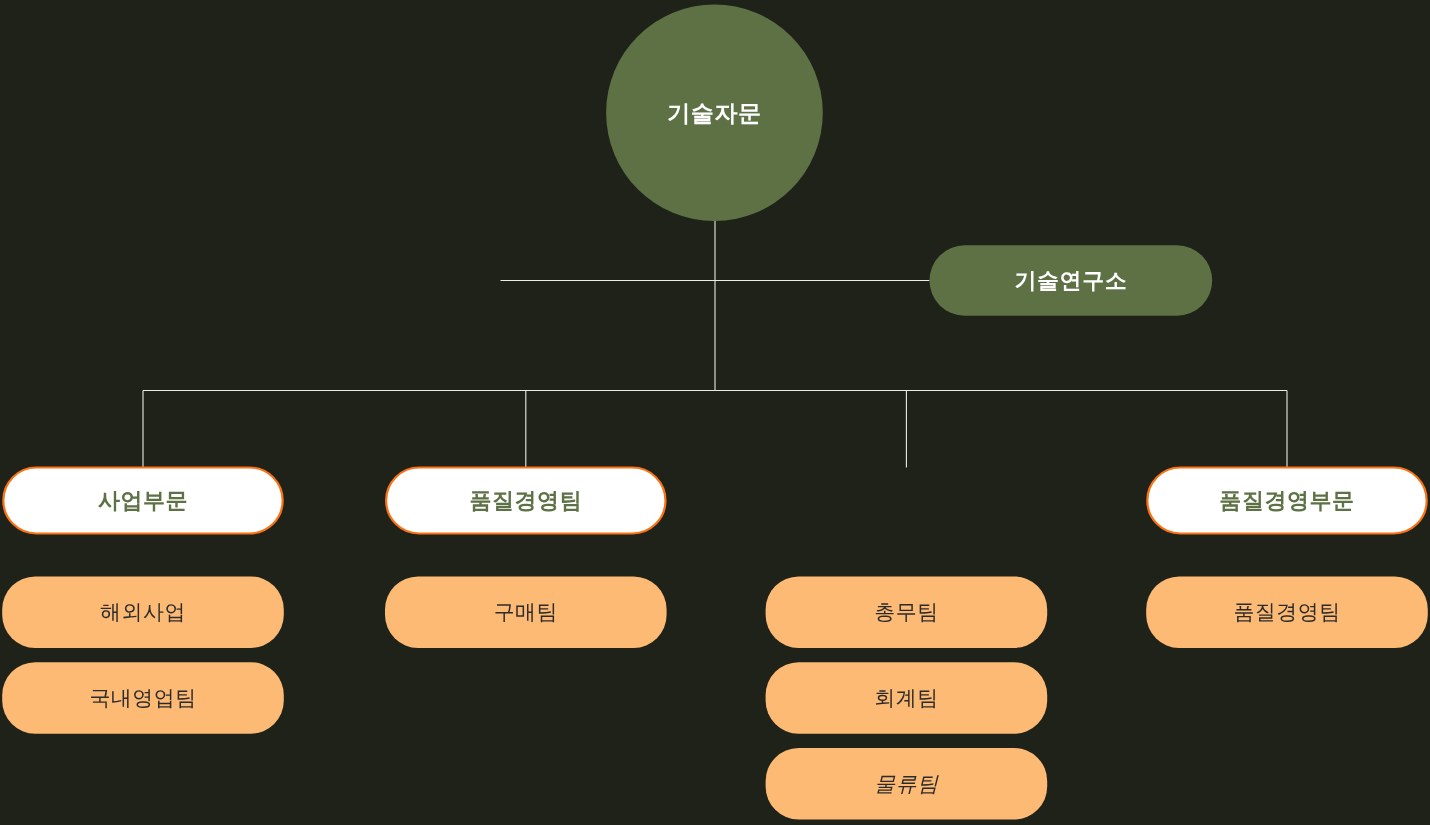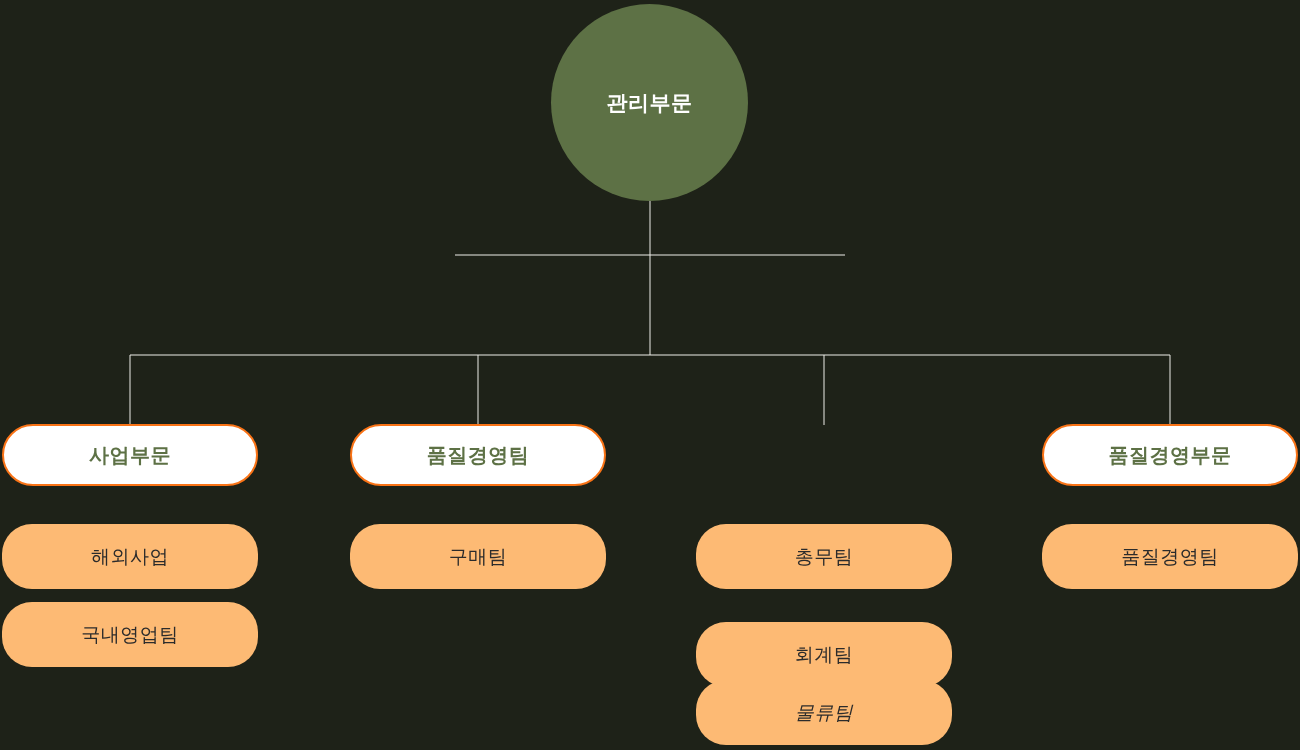--- a/index.html
+++ b/index.html
@@ -83,30 +83,31 @@
 
       <line x1="130" y1="355" x2="1170" y2="355" stroke="#edede8"></line>
 
       <line x1="130" y1="355" x2="130" y2="425" stroke="#edede8"></line>
       <line x1="478" y1="355" x2="478" y2="425" stroke="#edede8"></line>
       <line x1="824" y1="355" x2="824" y2="425" stroke="#edede8"></line>
       <line x1="1170" y1="355" x2="1170" y2="425" stroke="#edede8"></line>
     </g>
   </svg>
 
-  <div class="node circle" style="left:551px; top:4px;">관리부문</div>
+  <div class="node circle" style="left:551px; top:4px;">기술자문</div>
 
+  <div class="node pill-accent" style="left:845px; top:223px; width:257px;">기술연구소</div>
 
   <div class="node pill-division" style="left:2px; top:424px;">사업부문</div>
   <div class="node pill-team" style="left:2px; top:524px;">해외사업</div>
   <div class="node pill-team" style="left:2px; top:602px;">국내영업팀</div>
 
   <div class="node pill-division" style="left:350px; top:424px;">품질경영팀</div>
   <div class="node pill-team" style="left:350px; top:524px;">구매팀</div>
 
   <div class="node pill-team" style="left:696px; top:524px;">총무팀</div>
-  <div class="node pill-team" style="left:696px; top:622px;">회계팀</div>
+  <div class="node pill-team" style="left:696px; top:602px;">회계팀</div>
   <div class="node pill-team" style="left:696px; top:680px;font-style:italic;">물류팀</div>
 
   <div class="node pill-division" style="left:1042px; top:424px;">품질경영부문</div>
   <div class="node pill-team" style="left:1042px; top:524px;">품질경영팀</div>
 
 </div>
 
 </body></html>

